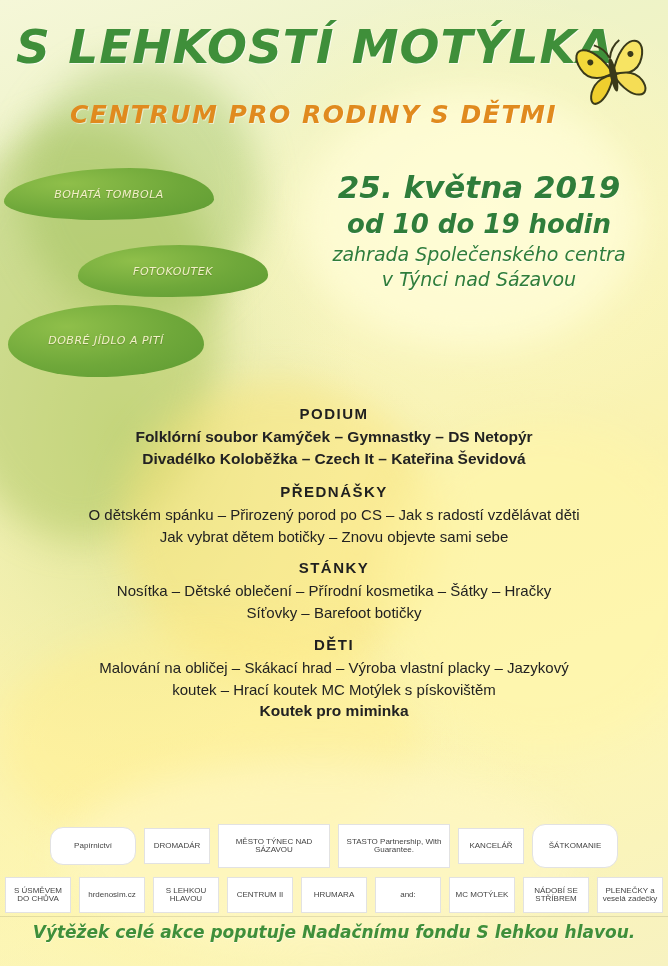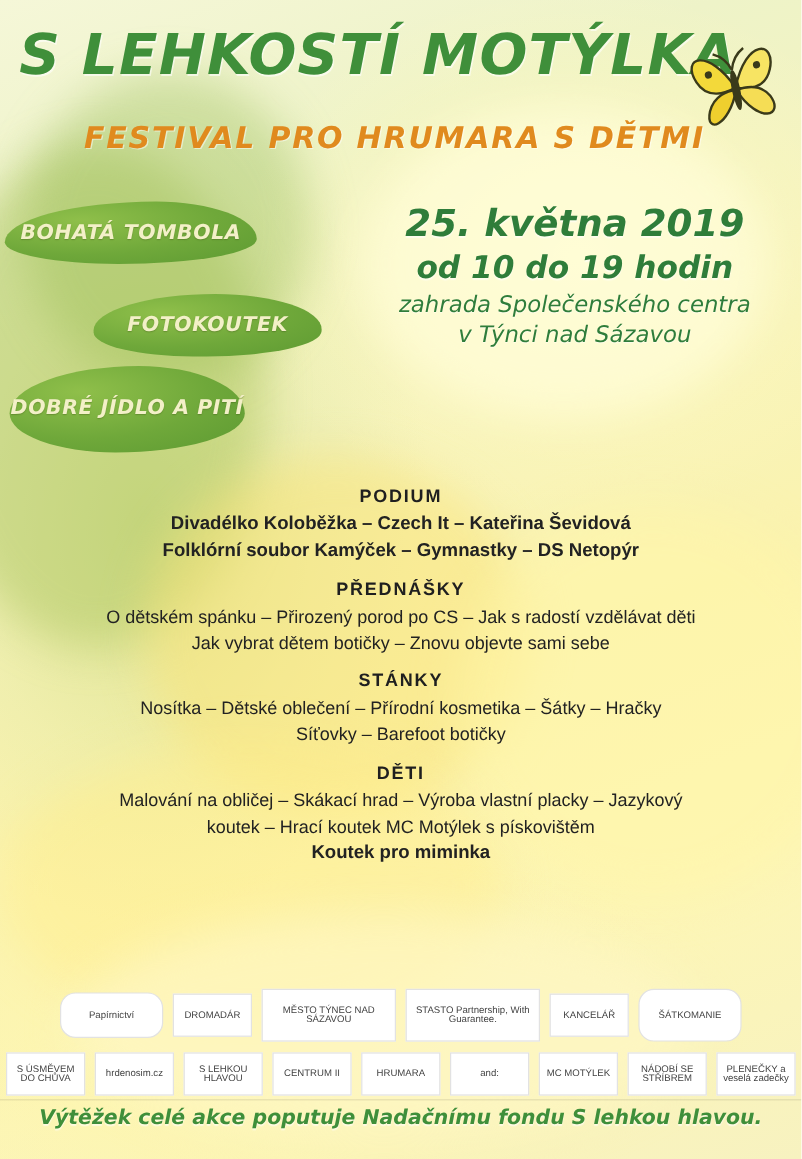--- a/index.html
+++ b/index.html
@@ -80,22 +80,22 @@
 
   
   .leaf {
     position: absolute;
     display: flex;
     align-items: center;
     justify-content: center;
     color: #f3f0c8;
     font-family: "DejaVu Sans", sans-serif;
     font-style: italic;
-    font-weight: bold;
-    font-size: 17px;
+    font-weight: normal;
+    font-size: 11px;
     letter-spacing: 0.5px;
     text-align: center;
     text-shadow: 0 1px 1px rgba(60,80,20,0.35);
     background: radial-gradient(ellipse at 30% 30%, #8fbf4a 0%, #6fa83a 55%, #5d9a32 100%);
     border-radius: 50% 45% 55% 50% / 60% 55% 45% 40%;
   }
   .leaf1 { left: 4px;  top: 168px; width: 210px; height: 52px; border-radius: 60% 40% 55% 45% / 65% 60% 40% 35%; }
   .leaf2 { left: 78px; top: 245px; width: 190px; height: 52px; border-radius: 55% 48% 52% 45% / 60% 58% 42% 40%; }
   .leaf3 { left: 8px;  top: 305px; width: 196px; height: 72px; border-radius: 55% 45% 55% 45% / 55% 55% 45% 45%; }
   .leaf3 .leaf-txt { line-height: 1.15; }
@@ -211,21 +211,21 @@
 
   <div class="blob b1"></div>
   <div class="blob b2"></div>
   <div class="blob b6"></div>
   <div class="blob b3"></div>
   <div class="blob b4"></div>
   <div class="blob b5"></div>
   <div class="blob b7"></div>
 
   <div class="title">S LEHKOSTÍ MOTÝLKA</div>
-  <div class="subtitle">FESTIVAL PRO HRUMARA S DĚTMI</div>
+  <div class="subtitle">CENTRUM PRO RODINY S DĚTMI</div>
 
   <svg class="butterfly" viewBox="0 0 90 110">
     <g transform="rotate(-12 45 55)">
       <path d="M45 55 C30 18, 5 20, 14 44 C20 60, 36 58, 45 55 Z" fill="#f3d93a" stroke="#3a3a1a" stroke-width="2"></path>
       <path d="M45 55 C62 16, 86 24, 76 46 C69 62, 54 58, 45 55 Z" fill="#f7e463" stroke="#3a3a1a" stroke-width="2"></path>
       <path d="M45 57 C33 86, 12 88, 20 70 C26 58, 38 56, 45 57 Z" fill="#efcf2e" stroke="#3a3a1a" stroke-width="2"></path>
       <path d="M45 57 C58 90, 80 86, 72 68 C66 56, 53 56, 45 57 Z" fill="#f5dd55" stroke="#3a3a1a" stroke-width="2"></path>
       <ellipse cx="45" cy="57" rx="3.5" ry="17" fill="#3a3a1a"></ellipse>
       <path d="M45 40 C42 30, 36 26, 32 24" stroke="#3a3a1a" stroke-width="2" fill="none"></path>
       <path d="M45 40 C48 30, 54 26, 58 24" stroke="#3a3a1a" stroke-width="2" fill="none"></path>
@@ -248,22 +248,22 @@
     <div class="date-line1">25. května 2019</div>
     <div class="date-line2">od 10 do 19 hodin</div>
     <div class="date-line3">zahrada Společenského centra</div>
     <div class="date-line4">v Týnci nad Sázavou</div>
   </div>
 
   <div class="program">
 
     <div class="sec">
       <div class="sec-head">PODIUM</div>
+      <div class="sec-line">Folklórní soubor Kamýček – Gymnastky – DS Netopýr</div>
       <div class="sec-line">Divadélko Koloběžka – Czech It – Kateřina Ševidová</div>
-      <div class="sec-line">Folklórní soubor Kamýček – Gymnastky – DS Netopýr</div>
     </div>
 
     <div class="sec">
       <div class="sec-head">PŘEDNÁŠKY</div>
       <div class="sec-line light">O dětském spánku – Přirozený porod po CS – Jak s radostí vzdělávat děti</div>
       <div class="sec-line light">Jak vybrat dětem botičky – Znovu objevte sami sebe</div>
     </div>
 
     <div class="sec">
       <div class="sec-head">STÁNKY</div>

